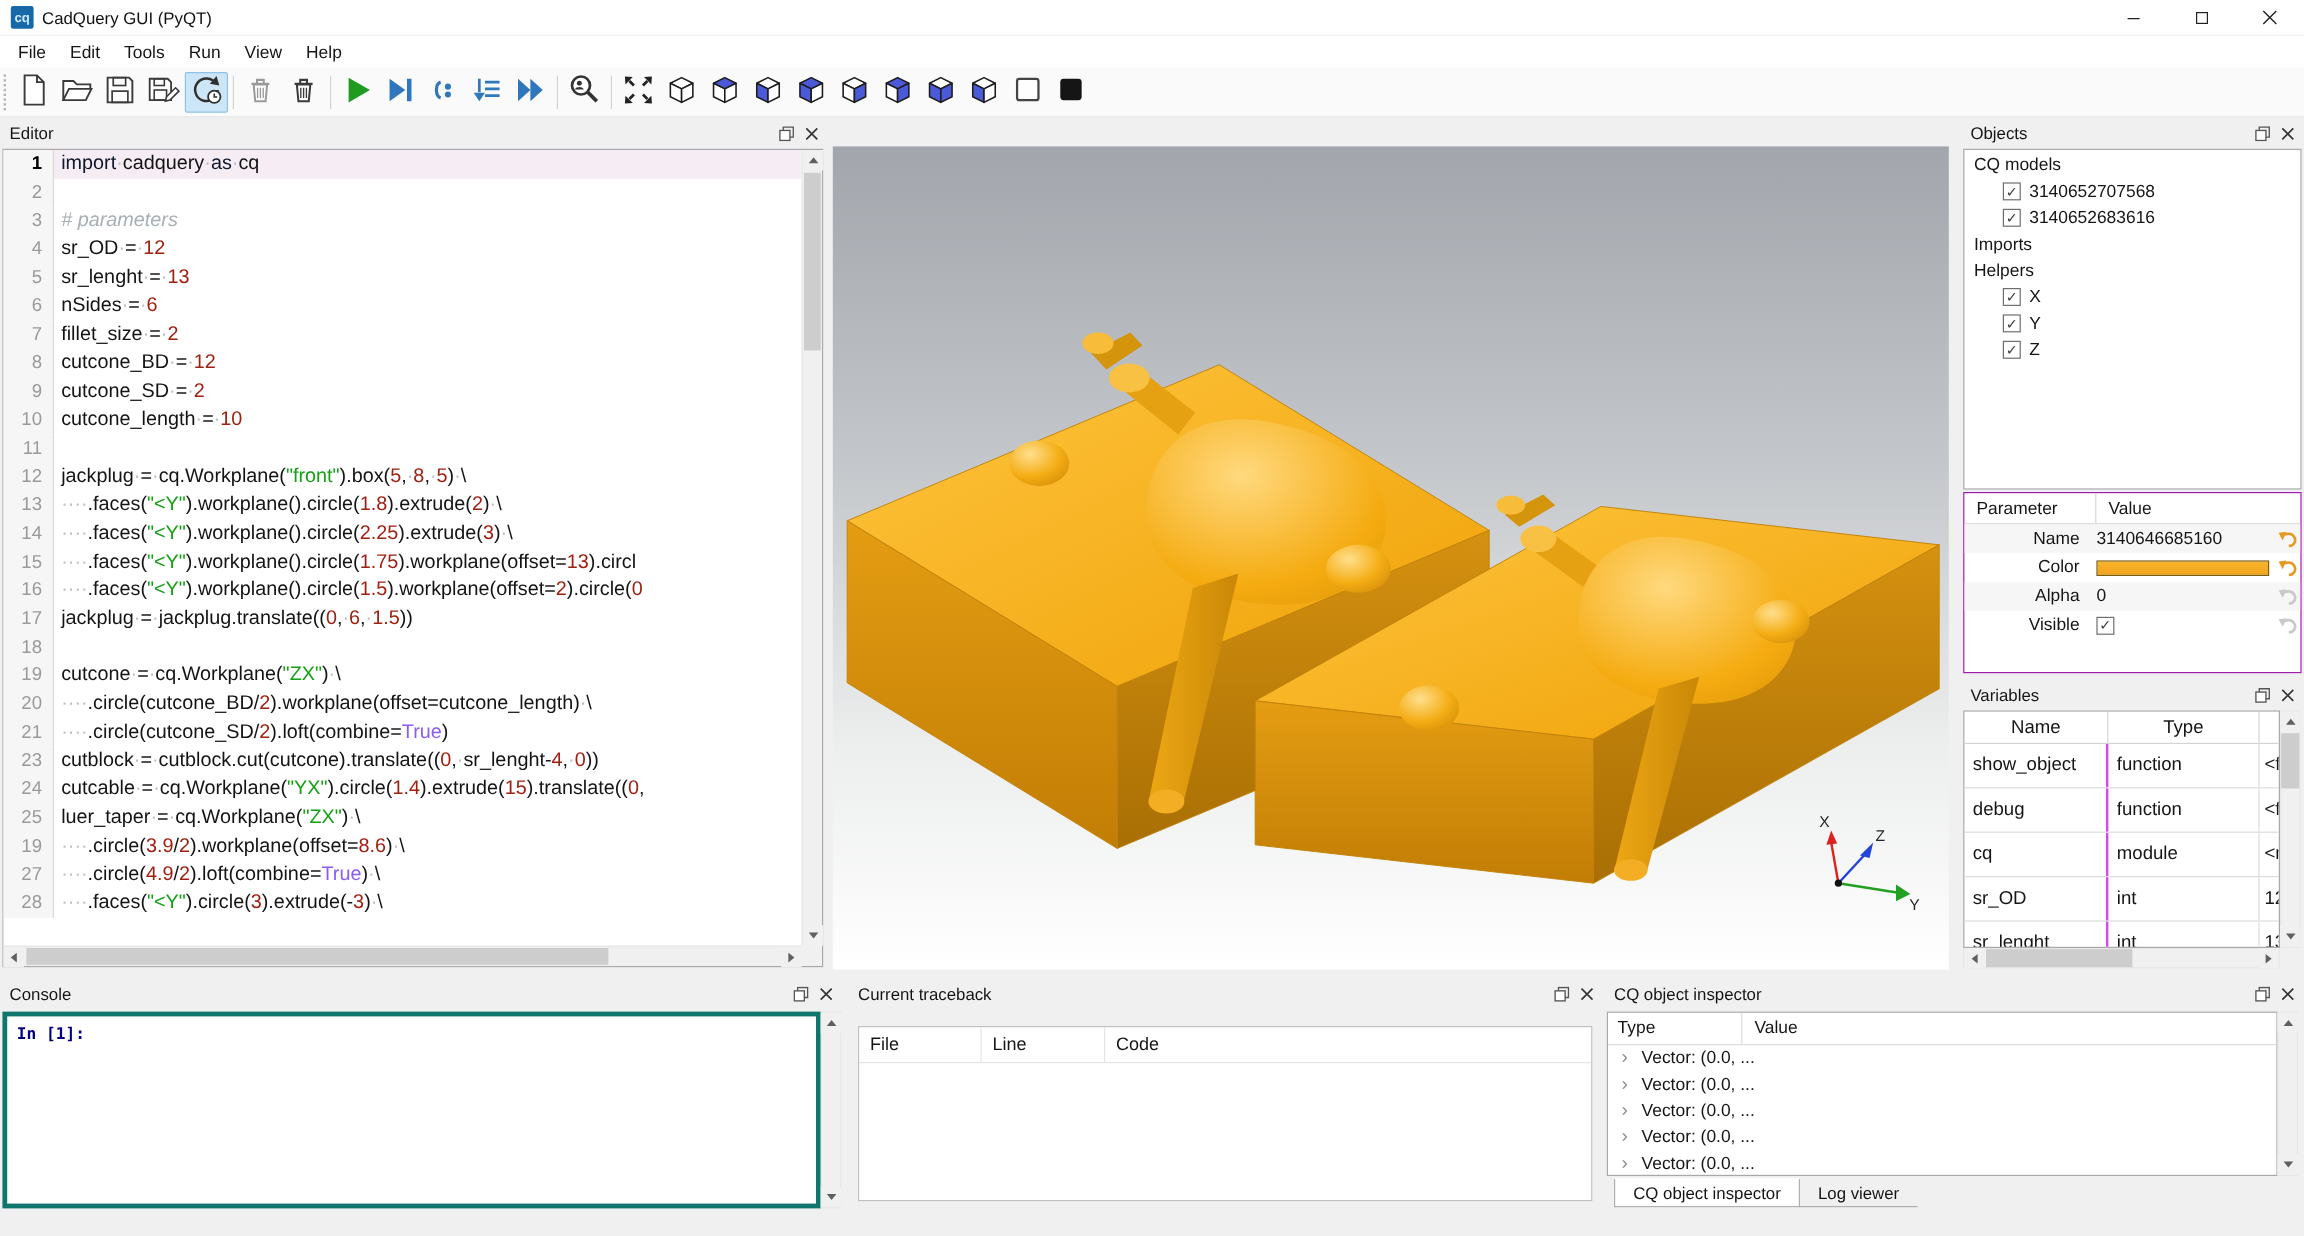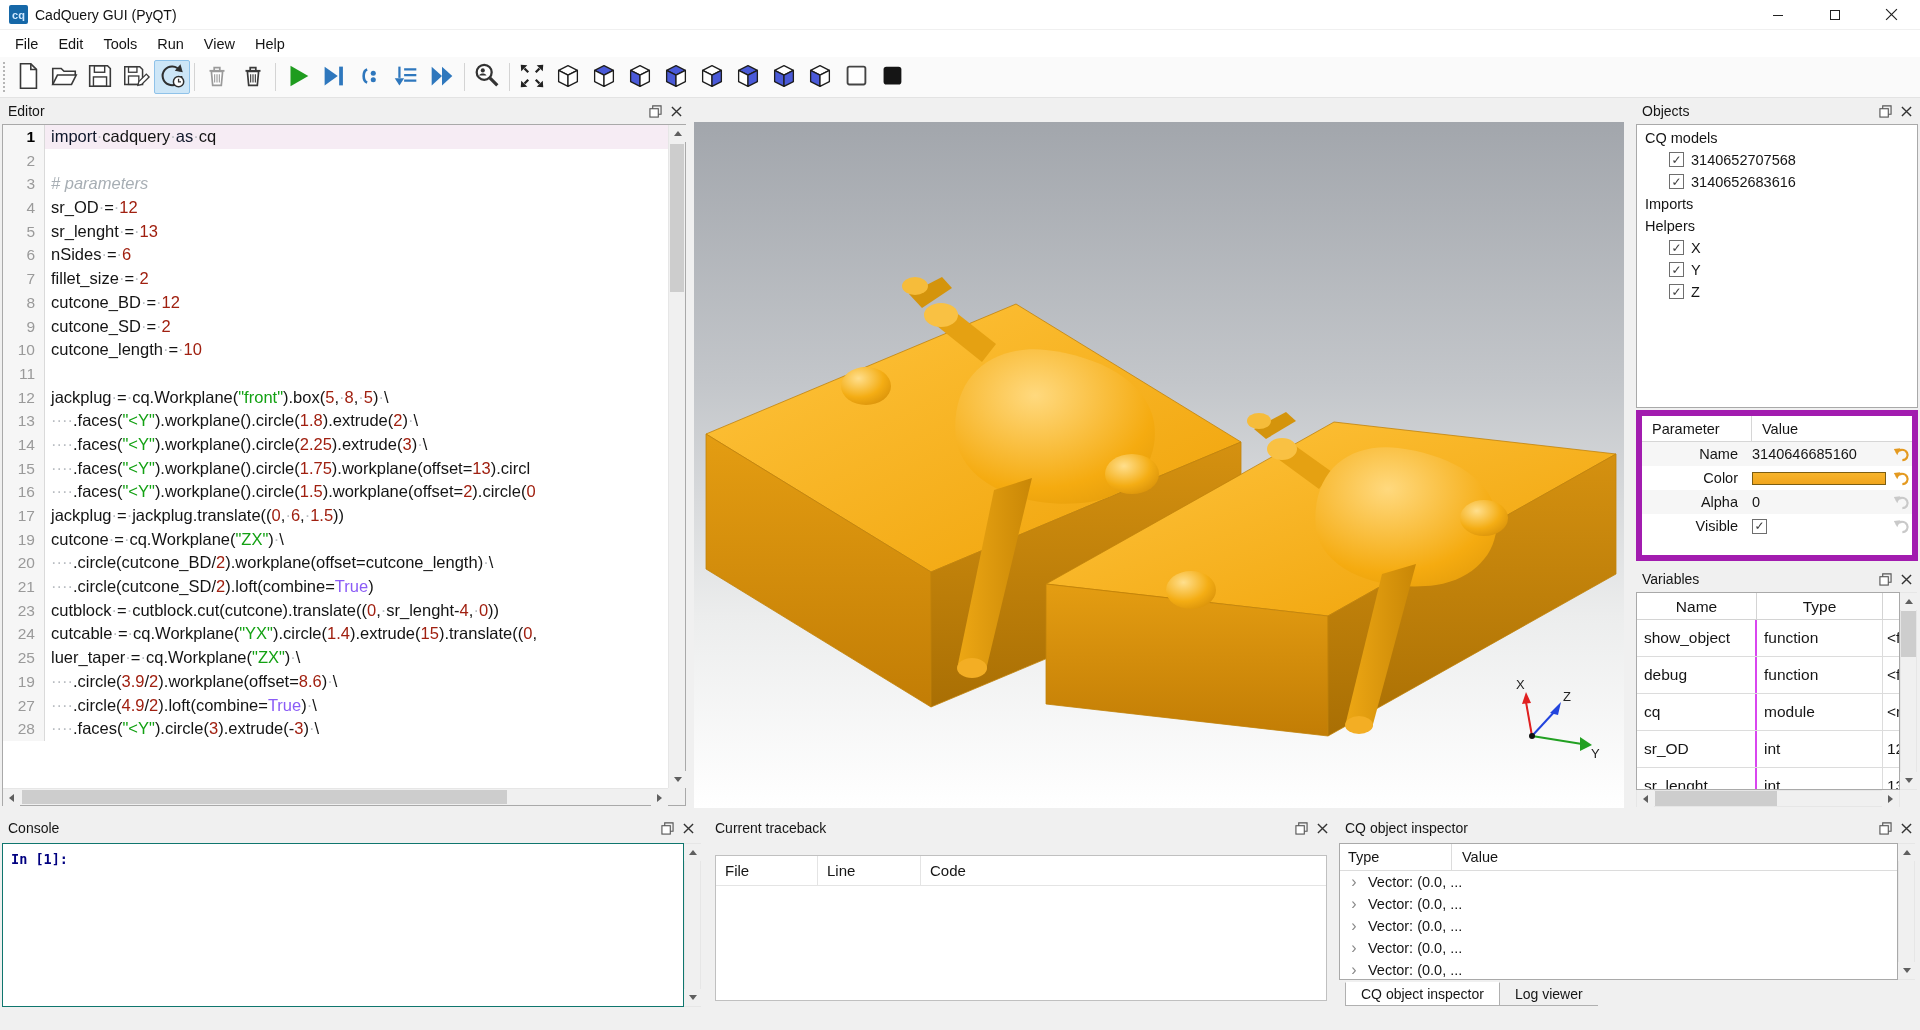--- a/index.html
+++ b/index.html
@@ -54,21 +54,21 @@
   .tri.right{border-top:4px solid transparent;border-bottom:4px solid transparent;border-left:5px solid #5f5f5f}
 
   
   #viewport{left:694px;top:122px;width:930px;height:686px;background:linear-gradient(180deg,#a2a6ac 0%,#c3c6ca 38%,#eceded 72%,#ffffff 100%)}
 
   
   #objects-panel{left:1634px;top:98px;width:286px;height:465px}
   .tree{position:absolute;left:2px;right:2px;top:26px;height:284px;background:#fff;border:1px solid #a9a9a9;padding-top:5px;overflow:hidden}
   .trow{display:flex;align-items:flex-start;height:22px;font-size:14.5px}
   .cb{width:15px;height:15px;border:1px solid #6e6e6e;background:#fff;display:inline-flex;align-items:center;justify-content:center;font-size:12px;line-height:1;color:#3c3c3c;flex:none;margin-right:7px}
-  .ptable{position:absolute;left:2px;right:2px;top:312px;bottom:2px;background:#fff;border:6px solid #a21caf;font-size:14.5px;overflow:hidden}
+  .ptable{position:absolute;left:2px;right:2px;top:312px;bottom:2px;background:#fff;border:1px solid #a21caf;font-size:14.5px;overflow:hidden}
   .pt-head{display:flex;height:26px;align-items:center;border-bottom:1px solid #d6d6d6}
   .pt-head .h1{width:110px;padding-left:10px;border-right:1px solid #d6d6d6;height:100%;display:flex;align-items:center}
   .pt-head .h2{padding-left:10px}
   .prow{display:flex;height:24px;align-items:center}
   .prow.alt{background:#f6f6f6}
   .pname{width:110px;text-align:right;padding-right:14px;flex:none}
   .pval{flex:1;display:flex;align-items:center;min-width:0}
   .swatch{flex:1;height:13px;margin-right:5px;border:1px solid #7c5e12;background:linear-gradient(#f7b42c,#e2920a)}
   .undo{width:21px;flex:none;display:flex;justify-content:center}
 
@@ -79,21 +79,21 @@
   .vh1{width:120px;text-align:center;border-right:1px solid #d4d4d4;height:100%;line-height:27px}
   .vh2{width:126px;text-align:center;border-right:1px solid #d4d4d4;height:100%;line-height:27px}
   .vh3{flex:1}
   .vrow{display:flex;height:37px;align-items:center;border-bottom:1px solid #dcdcdc}
   .vc1{width:120px;padding-left:7px;border-right:2px solid #d946ef;height:100%;display:flex;align-items:center}
   .vc2{width:126px;padding-left:7px;border-right:1px solid #dcdcdc;height:100%;display:flex;align-items:center}
   .vc3{flex:1;padding-left:4px;overflow:hidden;white-space:nowrap;height:100%;display:flex;align-items:center}
 
   
   #console-panel{left:0;top:815px;width:702px;height:215px}
-  .con-body{position:absolute;left:2px;top:28px;width:682px;height:164px;background:#fff;border:1px solid #0f766e;padding:6px 8px}
+  .con-body{position:absolute;left:2px;top:28px;width:682px;height:164px;background:#fff;border:4px solid #0f766e;padding:6px 8px}
   .con-prompt{font-family:"DejaVu Sans Mono",monospace;font-size:13.5px;font-weight:bold;color:#000080}
 
   
   #tb-panel{left:707px;top:815px;width:629px;height:215px}
   .tb-table{position:absolute;left:8px;top:40px;width:612px;height:146px;background:#fff;border:1px solid #c0c0c0}
   .tb-head{display:flex;height:30px;align-items:center;border-bottom:1px solid #e4e4e4;font-size:15px}
   .tb-head span{padding-left:9px;height:100%;display:flex;align-items:center}
   .tb-c1{width:102px;border-right:1px solid #e4e4e4}
   .tb-c2{width:103px;border-right:1px solid #e4e4e4}
   .tb-c3{flex:1}
@@ -420,20 +420,24 @@
           <span class="ln">15</span>
           <span class="lc"><span class="tk-w">····</span><span class="tk-p">.faces(</span><span class="tk-s">"&lt;Y"</span><span class="tk-p">).workplane().circle(</span><span class="tk-n">1.75</span><span class="tk-p">).workplane(offset=</span><span class="tk-n">13</span><span class="tk-p">).circl</span></span>
         </div>
         <div class="srow">
           <span class="ln">16</span>
           <span class="lc"><span class="tk-w">····</span><span class="tk-p">.faces(</span><span class="tk-s">"&lt;Y"</span><span class="tk-p">).workplane().circle(</span><span class="tk-n">1.5</span><span class="tk-p">).workplane(offset=</span><span class="tk-n">2</span><span class="tk-p">).circle(</span><span class="tk-n">0</span></span>
         </div>
         <div class="srow">
           <span class="ln">17</span>
           <span class="lc"><span class="tk-p">jackplug</span><span class="tk-w">·</span><span class="tk-p">=</span><span class="tk-w">·</span><span class="tk-p">jackplug.translate((</span><span class="tk-n">0</span><span class="tk-p">,</span><span class="tk-w">·</span><span class="tk-n">6</span><span class="tk-p">,</span><span class="tk-w">·</span><span class="tk-n">1.5</span><span class="tk-p">))</span></span>
+        </div>
+        <div class="srow">
+          <span class="ln">18</span>
+          <span class="lc"></span>
         </div>
         <div class="srow">
           <span class="ln">19</span>
           <span class="lc"><span class="tk-p">cutcone</span><span class="tk-w">·</span><span class="tk-p">=</span><span class="tk-w">·</span><span class="tk-p">cq.Workplane(</span><span class="tk-s">"ZX"</span><span class="tk-p">)</span><span class="tk-w">·</span><span class="tk-p">\</span></span>
         </div>
         <div class="srow">
           <span class="ln">20</span>
           <span class="lc"><span class="tk-w">····</span><span class="tk-p">.circle(cutcone_BD/</span><span class="tk-n">2</span><span class="tk-p">).workplane(offset=cutcone_length)</span><span class="tk-w">·</span><span class="tk-p">\</span></span>
         </div>
         <div class="srow">

